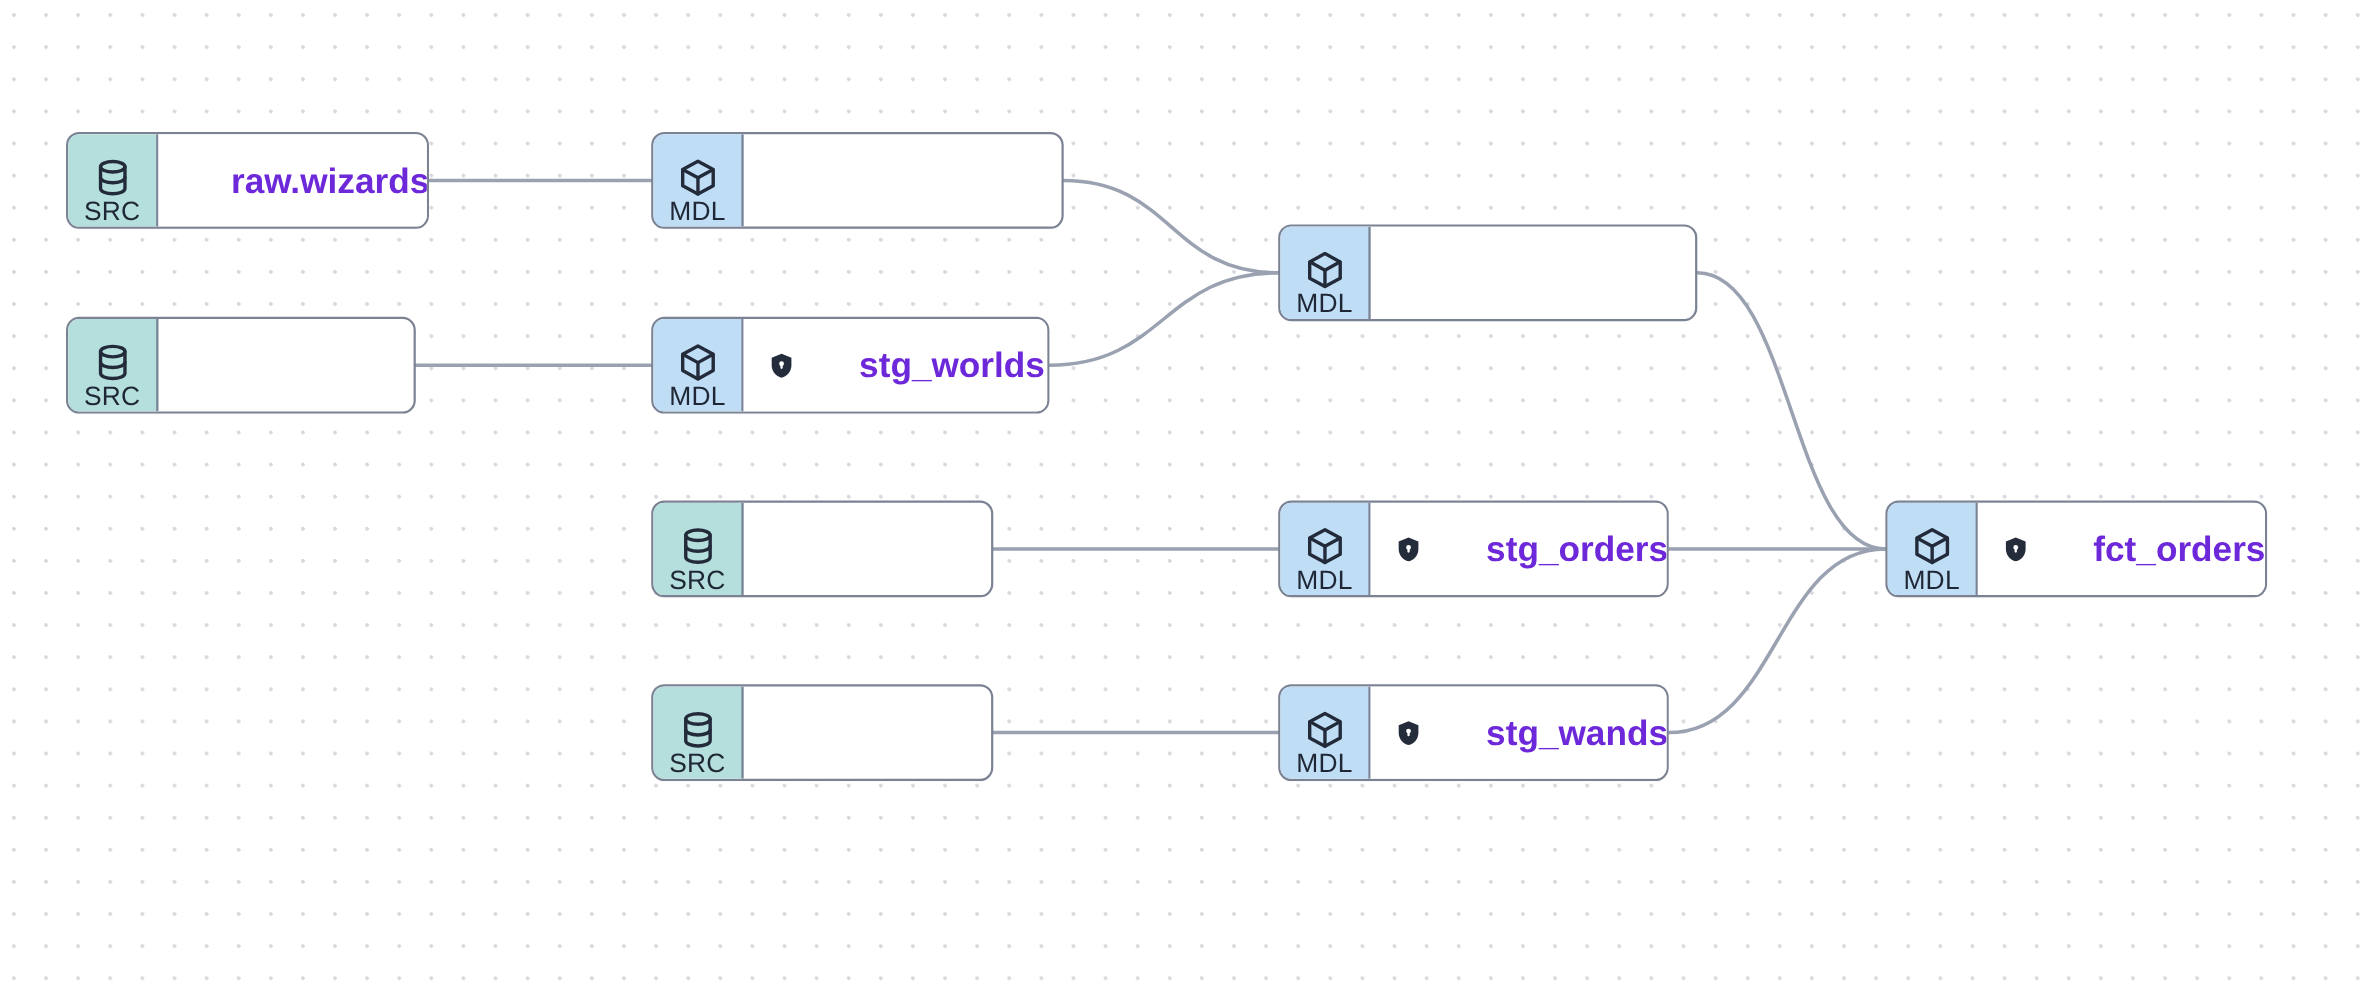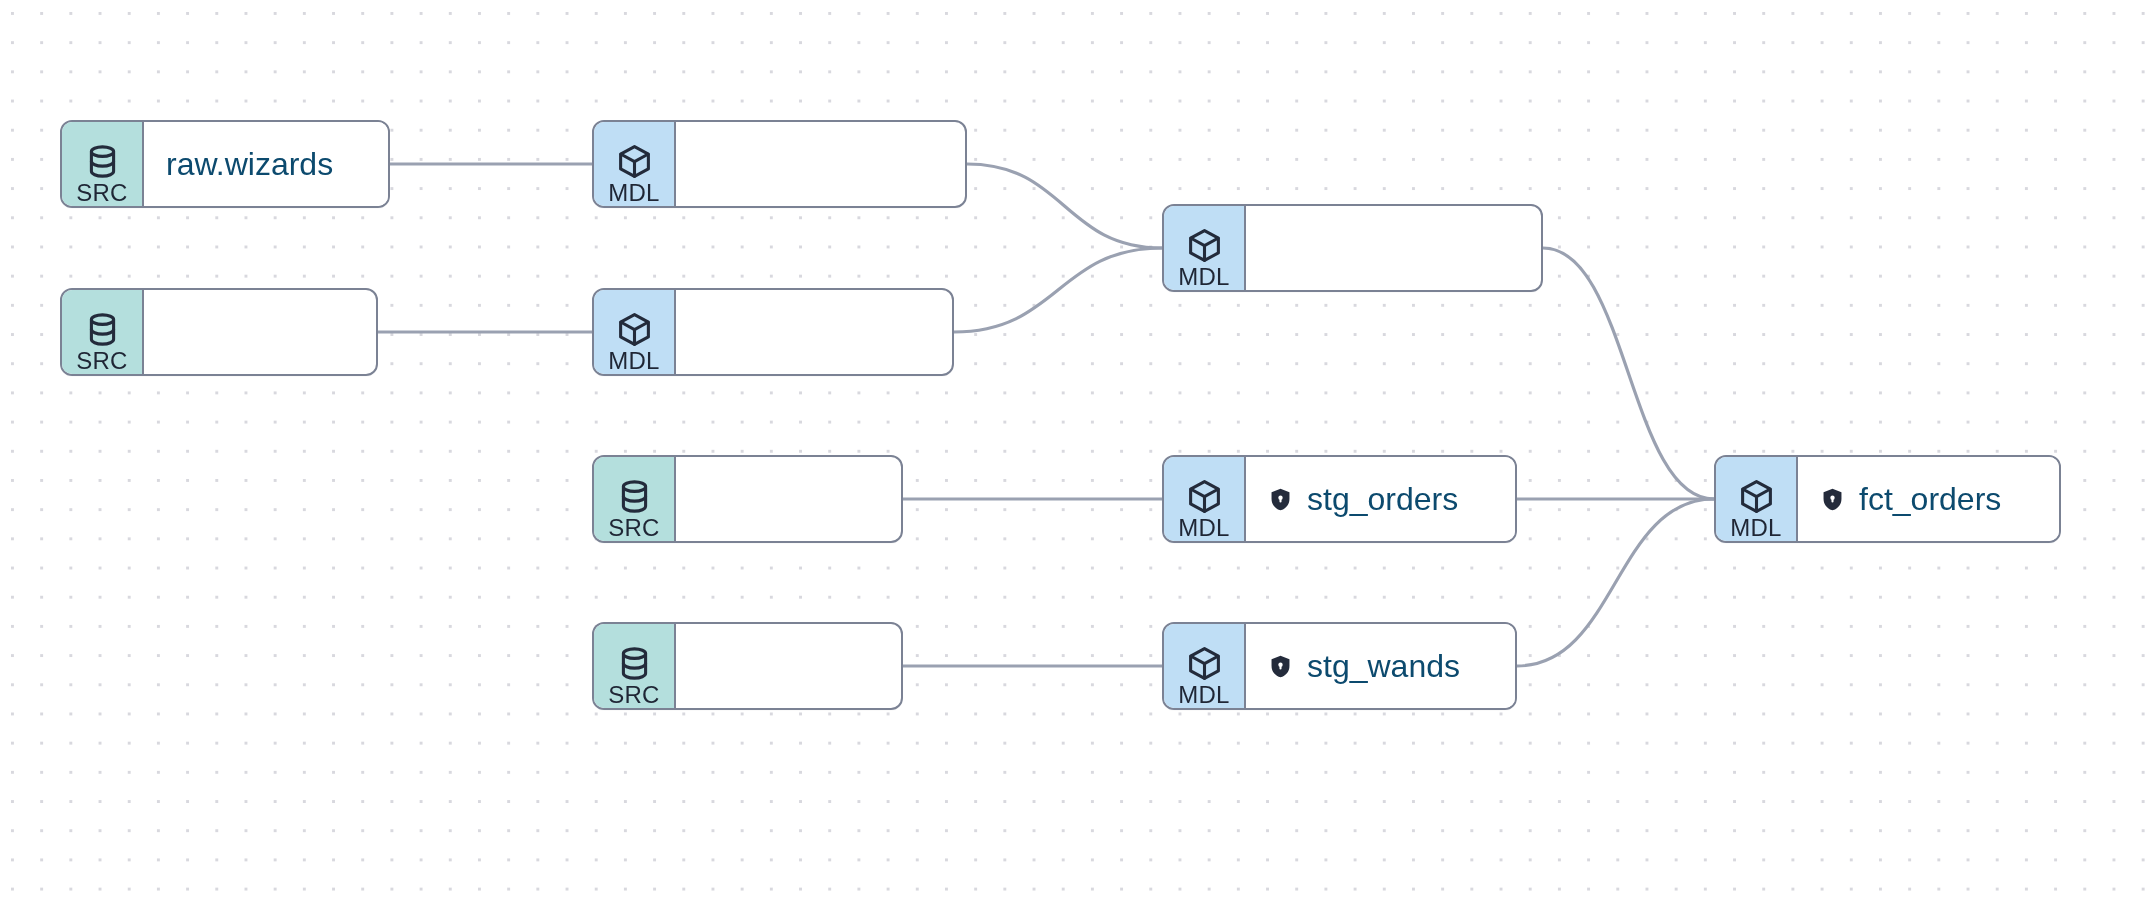--- a/index.html
+++ b/index.html
@@ -97,23 +97,24 @@
     height: 25px;
     color: #242b3b;
     display: block;
     margin-top: 1px;
   }
   .lock-icon svg { display: block; width: 100%; height: 100%; }
 
   .node-label {
     font-size: 32px;
     line-height: 1;
-    color: #0c4a6e;
+    color: #6d28d9;
     white-space: nowrap;
-    font-weight: 400;
+    font-weight: 700;
+    margin-left: 44px;
   }
 </style>
 </head>
 <body>
 
 <div id="canvas">
 
   <svg id="edge-layer" viewBox="0 0 2148 904" xmlns="http://www.w3.org/2000/svg">
       <path d="M 390 164 L 592 164" class="edge-path" stroke="#9aa1b1"></path>
       <path d="M 378 332 L 592 332" class="edge-path" stroke="#9aa1b1"></path>
@@ -194,20 +195,30 @@
         <div class="node-badge" style="background: rgb(191, 222, 245); border-right-color: rgb(123, 130, 148);">
           <span class="badge-icon">
             <svg viewBox="0 0 24 24" fill="none" stroke="currentColor" stroke-width="2" stroke-linecap="round" stroke-linejoin="round">
               <path d="M12 2.3 21 7.2v9.6L12 21.7 3 16.8V7.2z"></path>
               <path d="M3.3 7.3 12 12.1l8.7-4.8"></path>
               <path d="M12 12.1v9.5"></path>
             </svg>
           </span>
           <span class="badge-label">MDL</span>
         </div>
+        <div class="node-body">
+          <span class="lock-icon">
+            <svg viewBox="0 0 24 24" fill="currentColor">
+              <path d="M12 1.6 3.4 5v6.6c0 5.3 3.6 9.6 8.6 10.8 5-1.2 8.6-5.5 8.6-10.8V5z"></path>
+              <circle cx="12" cy="10.2" r="2.1" fill="#ffffff"></circle>
+              <rect x="11" y="10.2" width="2" height="4.6" rx="1" fill="#ffffff"></rect>
+            </svg>
+          </span>
+          <span class="node-label">stg_worlds</span>
+        </div>
       </div>
       <div class="node mdl" style="left: 1162px; top: 455px; width: 355px; height: 88px; border-color: rgb(123, 130, 148);">
         <div class="node-badge" style="background: rgb(191, 222, 245); border-right-color: rgb(123, 130, 148);">
           <span class="badge-icon">
             <svg viewBox="0 0 24 24" fill="none" stroke="currentColor" stroke-width="2" stroke-linecap="round" stroke-linejoin="round">
               <path d="M12 2.3 21 7.2v9.6L12 21.7 3 16.8V7.2z"></path>
               <path d="M3.3 7.3 12 12.1l8.7-4.8"></path>
               <path d="M12 12.1v9.5"></path>
             </svg>
           </span>

